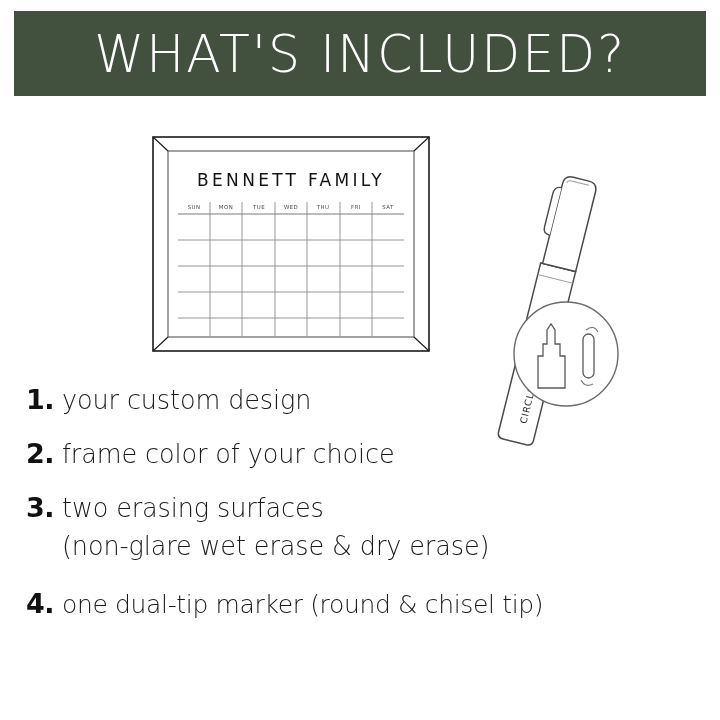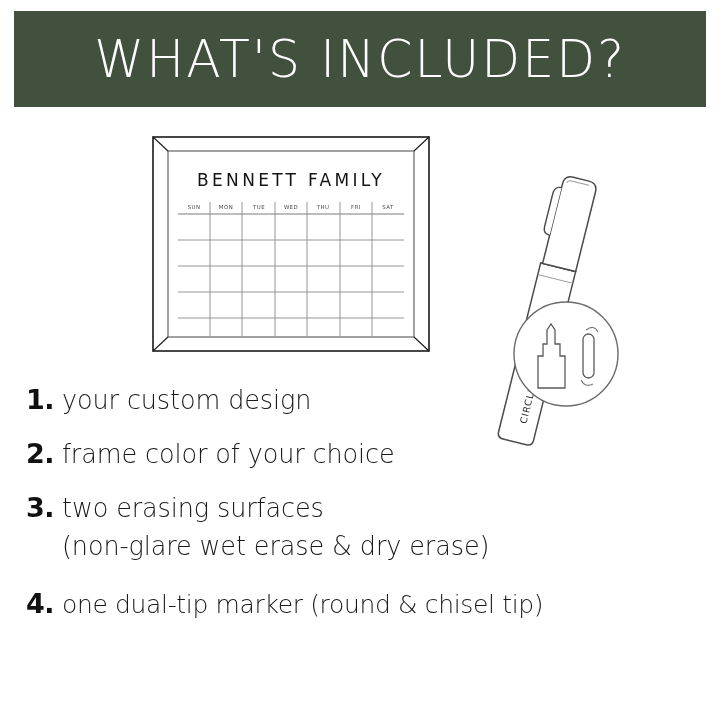--- a/index.html
+++ b/index.html
@@ -15,21 +15,21 @@
     font-family: "Liberation Sans", sans-serif;
     color: #1a1a1a;
   }
 
   
   #header-banner {
     position: absolute;
     left: 14px;
     top: 11px;
     width: 692px;
-    height: 96px;
+    height: 85px;
     background: #42513e;
     display: flex;
     align-items: center;
     justify-content: center;
   }
   #header-title {
     color: #ffffff;
     font-family: "DejaVu Sans", sans-serif;
     font-size: 52px;
     font-weight: 300;

